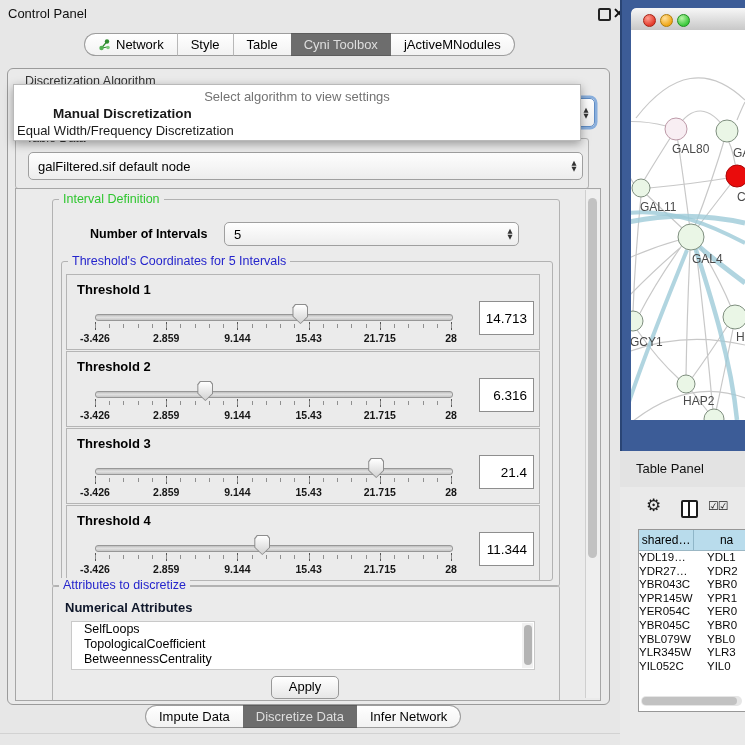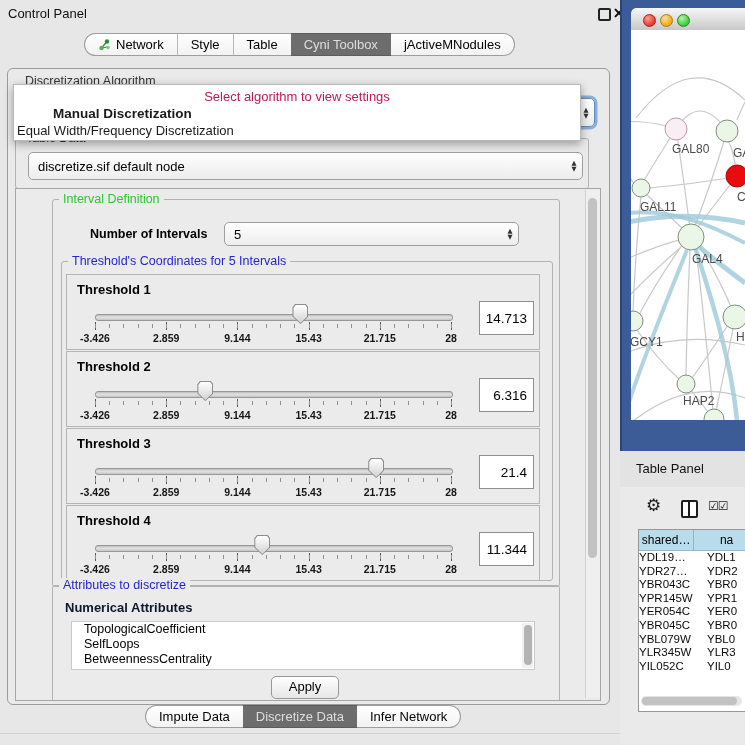--- a/index.html
+++ b/index.html
@@ -67,21 +67,21 @@
   .attr-sb{position:absolute;right:1px;top:1px;width:11px;height:45px;background:#f1f1f1;}
   .attr-sb i{position:absolute;left:1.5px;top:2px;width:8px;height:40px;background:#b3b3b3;border-radius:4px;display:block;}
   .apply-btn{position:absolute;left:255px;top:487px;width:66px;height:21px;background:linear-gradient(#ffffff,#e6e6e6);
              border:1px solid #989898;border-radius:5px;font-size:13px;text-align:center;line-height:20px;cursor:pointer;color:#000;}
   .main-sb{position:absolute;left:569px;top:1px;width:14px;height:508px;background:#efefef;border-left:1px solid #cfcfcf;}
   .main-sb i{position:absolute;left:2px;top:8px;width:9px;height:360px;background:#c2c2c2;border-radius:5px;display:block;}
   
   .popup{position:absolute;left:13px;top:84px;width:566px;height:55px;background:#fff;border:1px solid #b9b9b9;
          box-shadow:0 3px 9px rgba(0,0,0,.35);z-index:50;}
   .pop-row{font-size:13px;line-height:17px;padding:0 3px;white-space:nowrap;cursor:pointer;}
-  .pop-placeholder{color:#be185d;text-align:center;padding-top:3px;}
+  .pop-placeholder{color:#737373;text-align:center;padding-top:3px;}
   .pop-bold{font-weight:bold;font-size:13.5px;padding-left:39px;}
   
   .bottom-tabbar{left:145px;top:705px;}
   .bottom-line{position:absolute;left:0;top:733px;width:620px;height:1px;background:#d2d2d2;}
   
   .blue-frame{position:absolute;left:620px;top:0;width:125px;height:451px;background:#3c5c97;
               box-shadow:inset 2px 0 0 #2a4575;}
   .net-window{position:absolute;left:631px;top:8px;width:114px;height:496px;border-radius:5px 0 0 0;overflow:hidden;}
   .net-titlebar{position:absolute;left:0;top:0;width:114px;height:22px;background:linear-gradient(#f7f7f7,#c8c8c8);
                 border-bottom:1px solid #8d8d8d;border-radius:5px 0 0 0;}
@@ -157,21 +157,21 @@
       <span class="ctext"></span>
       <span class="stepper">
           <span>▲</span>
           <span>▼</span>
         </span>
     </div>
 
     <div class="group g-tabledata">
       <span class="group-label">Table Data</span>
       <div class="combo combo-tdata">
-        <span class="ctext">discretize.sif default node</span>
+        <span class="ctext">galFiltered.sif default node</span>
         <span class="stepper">
             <span>▲</span>
             <span>▼</span>
           </span>
       </div>
     </div>
 
     <div class="scroll-panel">
       <div class="group g-interval">
         <span class="group-label">Interval Definition</span>
@@ -252,22 +252,22 @@
               </div>
             </div>
         </div>
       </div>
 
       <div class="group g-attr">
         <span class="group-label">Attributes to discretize</span>
         <span class="attr-title">Numerical Attributes</span>
         <div class="attr-list">
           <div id="attr-items">
+              <div class="attr-item">SelfLoops</div>
               <div class="attr-item">TopologicalCoefficient</div>
-              <div class="attr-item">SelfLoops</div>
               <div class="attr-item">BetweennessCentrality</div>
             </div>
           <span class="attr-sb">
               <i></i>
             </span>
         </div>
       </div>
 
       <div class="apply-btn">Apply</div>
       <div class="main-sb">

